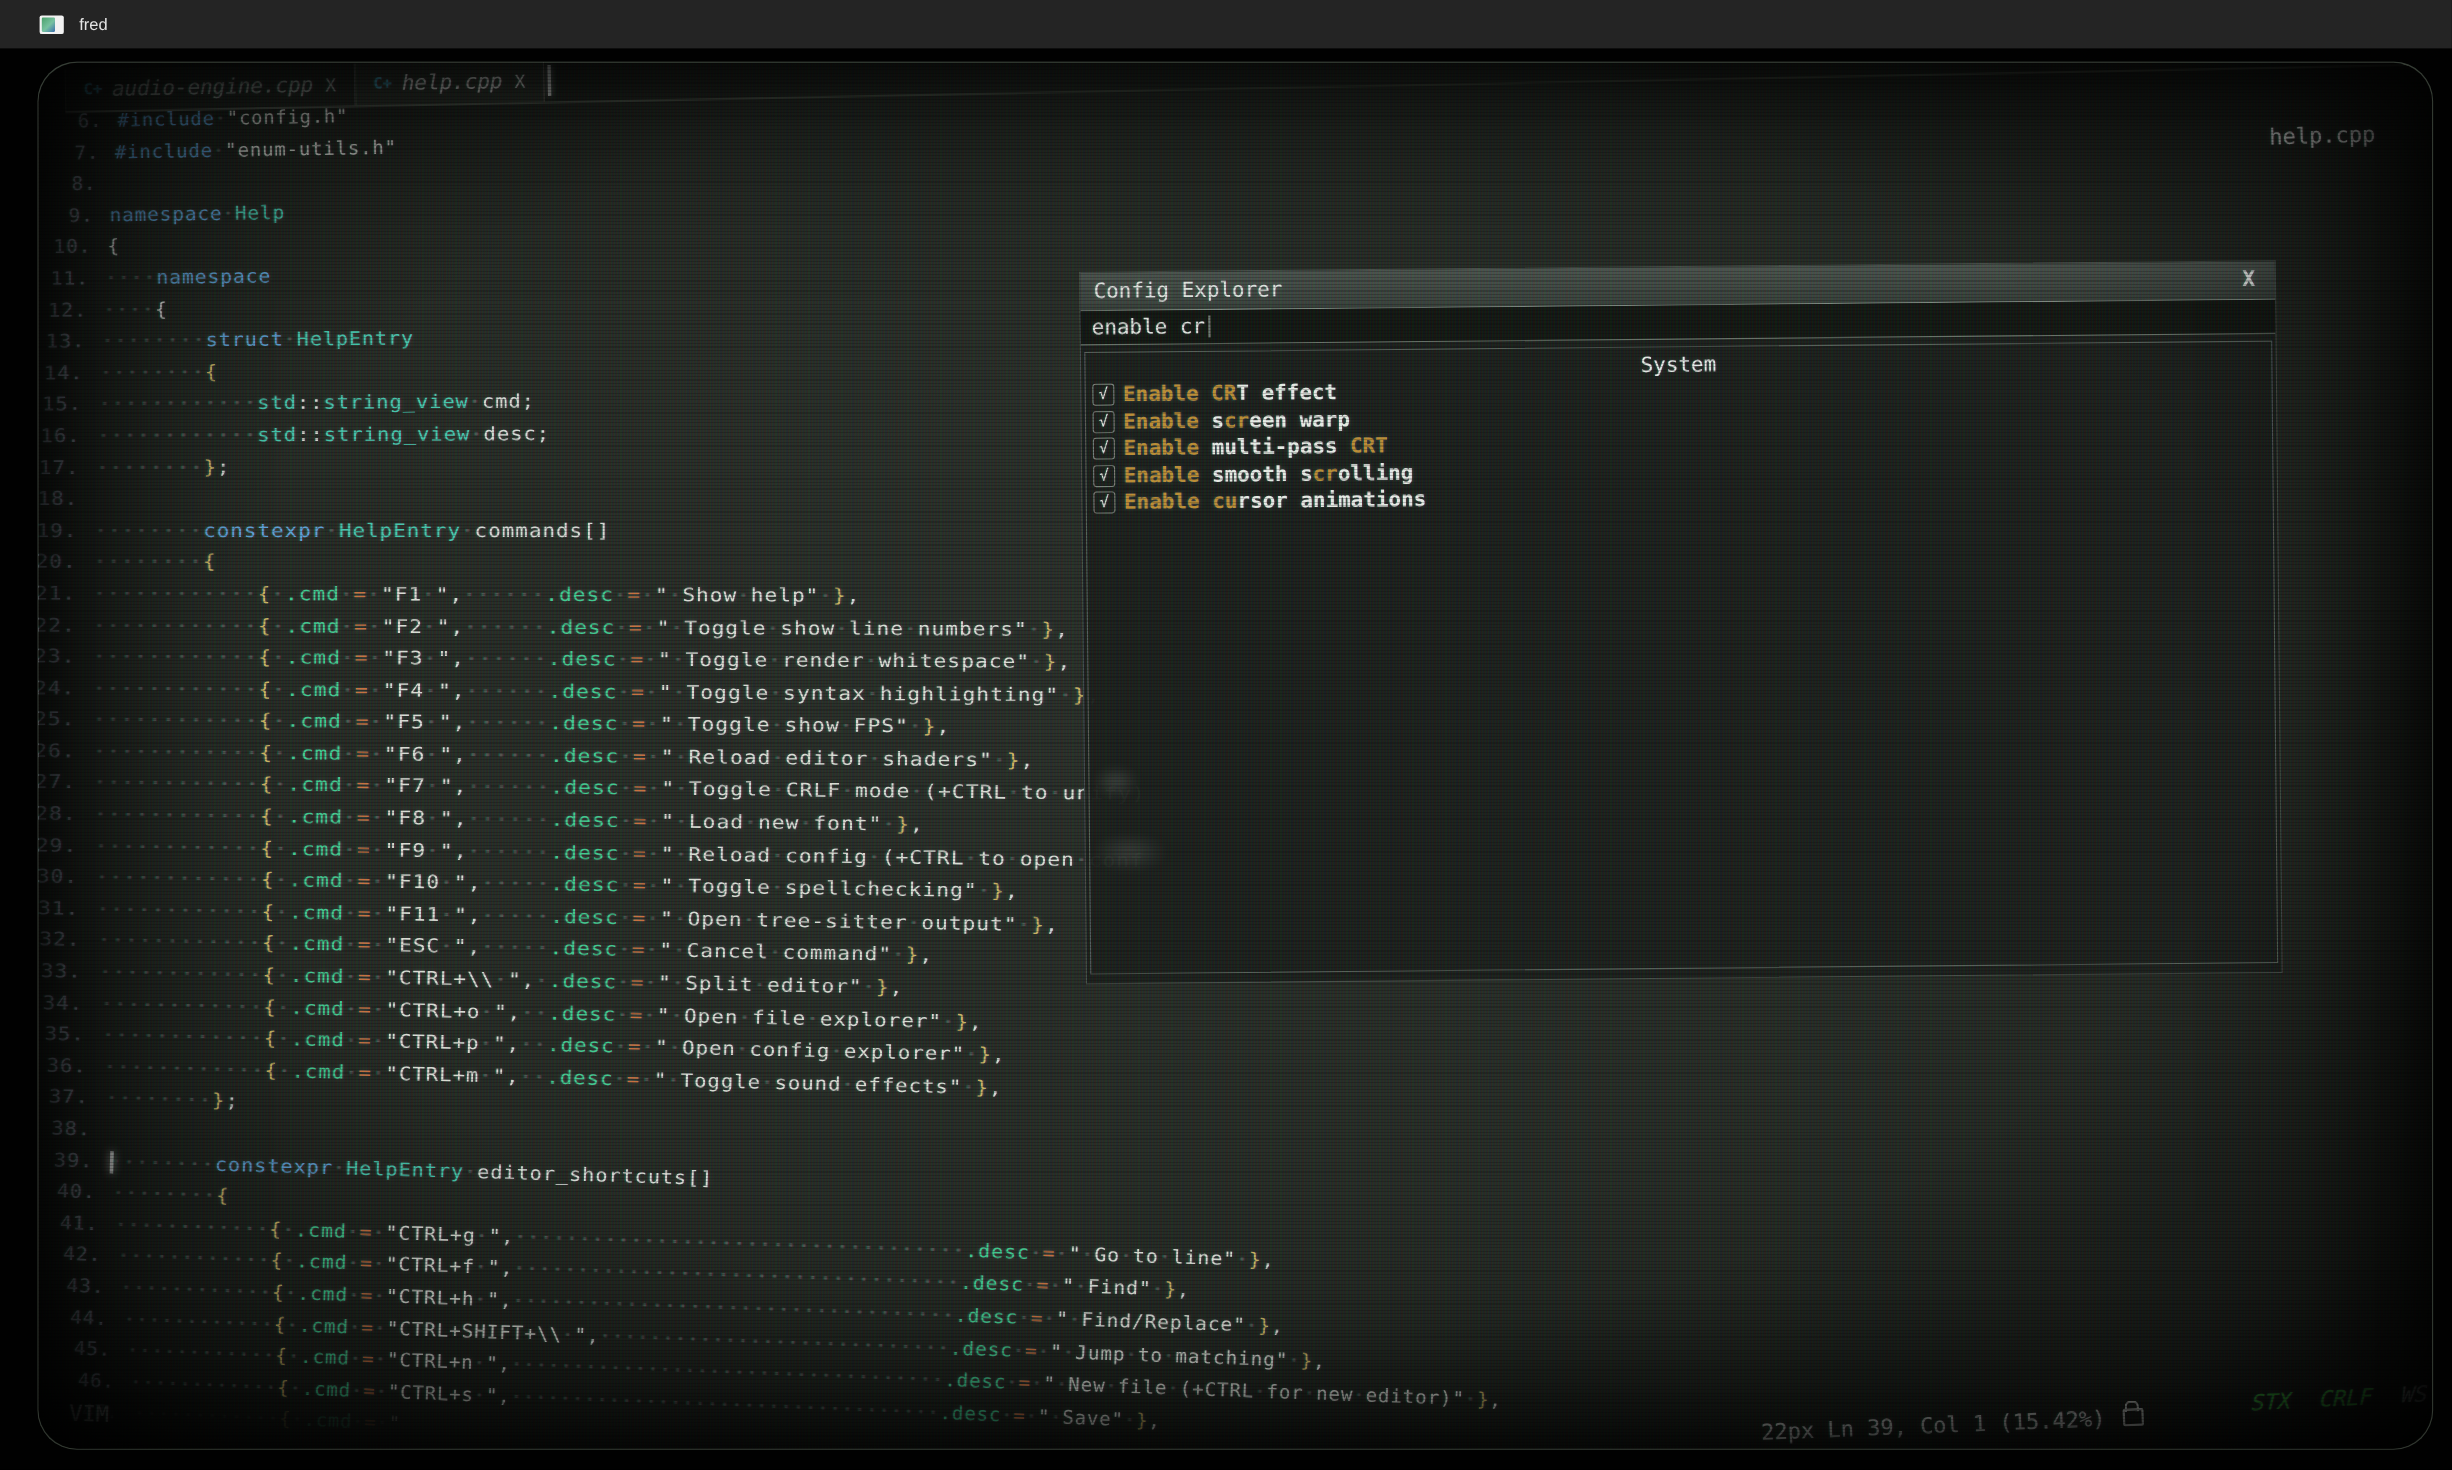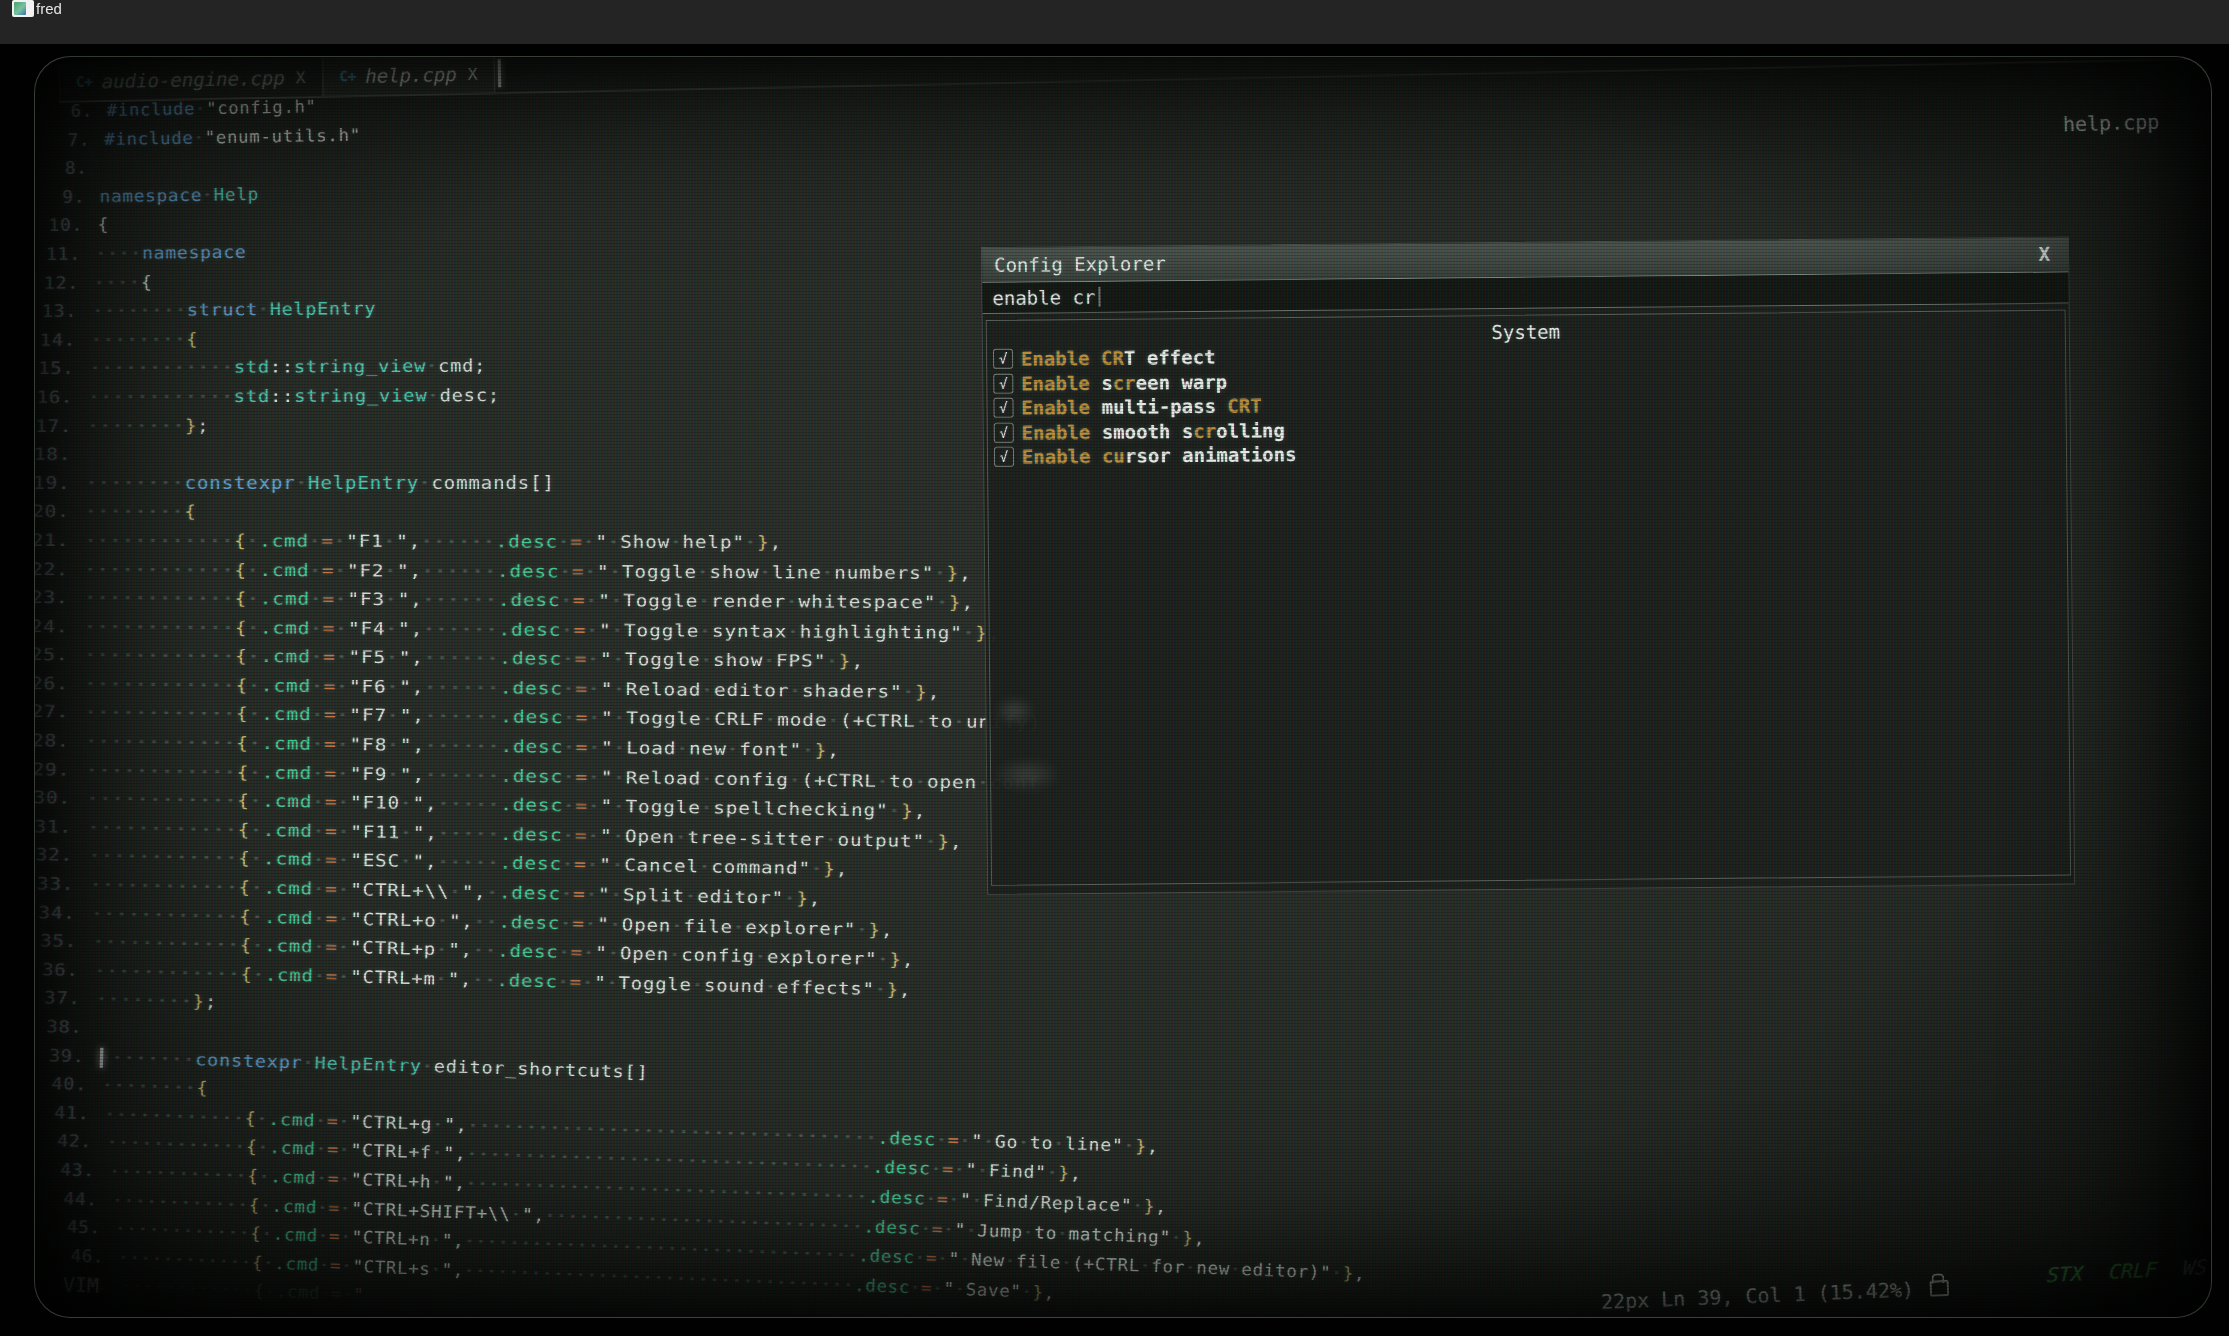--- a/index.html
+++ b/index.html
@@ -1,19 +1,19 @@
 <!DOCTYPE html>
 <html><head>
 <meta charset="utf-8">
 <style>
   html,body{margin:0;padding:0;background:#000;}
   body{width:2229px;height:1336px;position:relative;overflow:hidden;font-family:"DejaVu Sans Mono",monospace;}
 
   
-  .titlebar{position:absolute;top:0;left:0;right:0;height:44px;background:#242424;display:flex;padding-left:12px;gap:2px;font:15px "Liberation Sans",sans-serif;color:#e4e4e4;z-index:50;}
+  .titlebar{position:absolute;top:0;left:0;right:0;height:44px;background:#242424;display:flex;align-items:center;padding-left:36px;gap:14px;font:15px "Liberation Sans",sans-serif;color:#e4e4e4;z-index:50;}
   .app-icon{width:22px;height:17px;background:#f2f2f2;border-radius:2px;position:relative;overflow:hidden;}
   .app-icon::before{content:"";position:absolute;left:2px;top:2px;width:12px;height:13px;background:linear-gradient(135deg,#4aa06a 0%,#77c2a0 55%,#3c6fae 100%);border-radius:1px;}
   .win-controls{position:absolute;right:8px;top:0;height:44px;display:flex;}
   .win-btn{width:58px;height:44px;display:flex;align-items:center;justify-content:center;color:#e6e6e6;font:300 18px "DejaVu Sans",sans-serif;}
   .win-btn.maxi{font-size:15px;}
 
   
   .screen{position:absolute;top:44px;left:0;right:0;bottom:0;background:#010101;}
   .crt{position:absolute;left:34px;top:12px;width:2176px;height:1260px;border-radius:36px;overflow:hidden;
        background:radial-gradient(ellipse at 48% 42%, #282d27 0%, #232822 52%, #1b1f1a 86%, #141713 100%);

